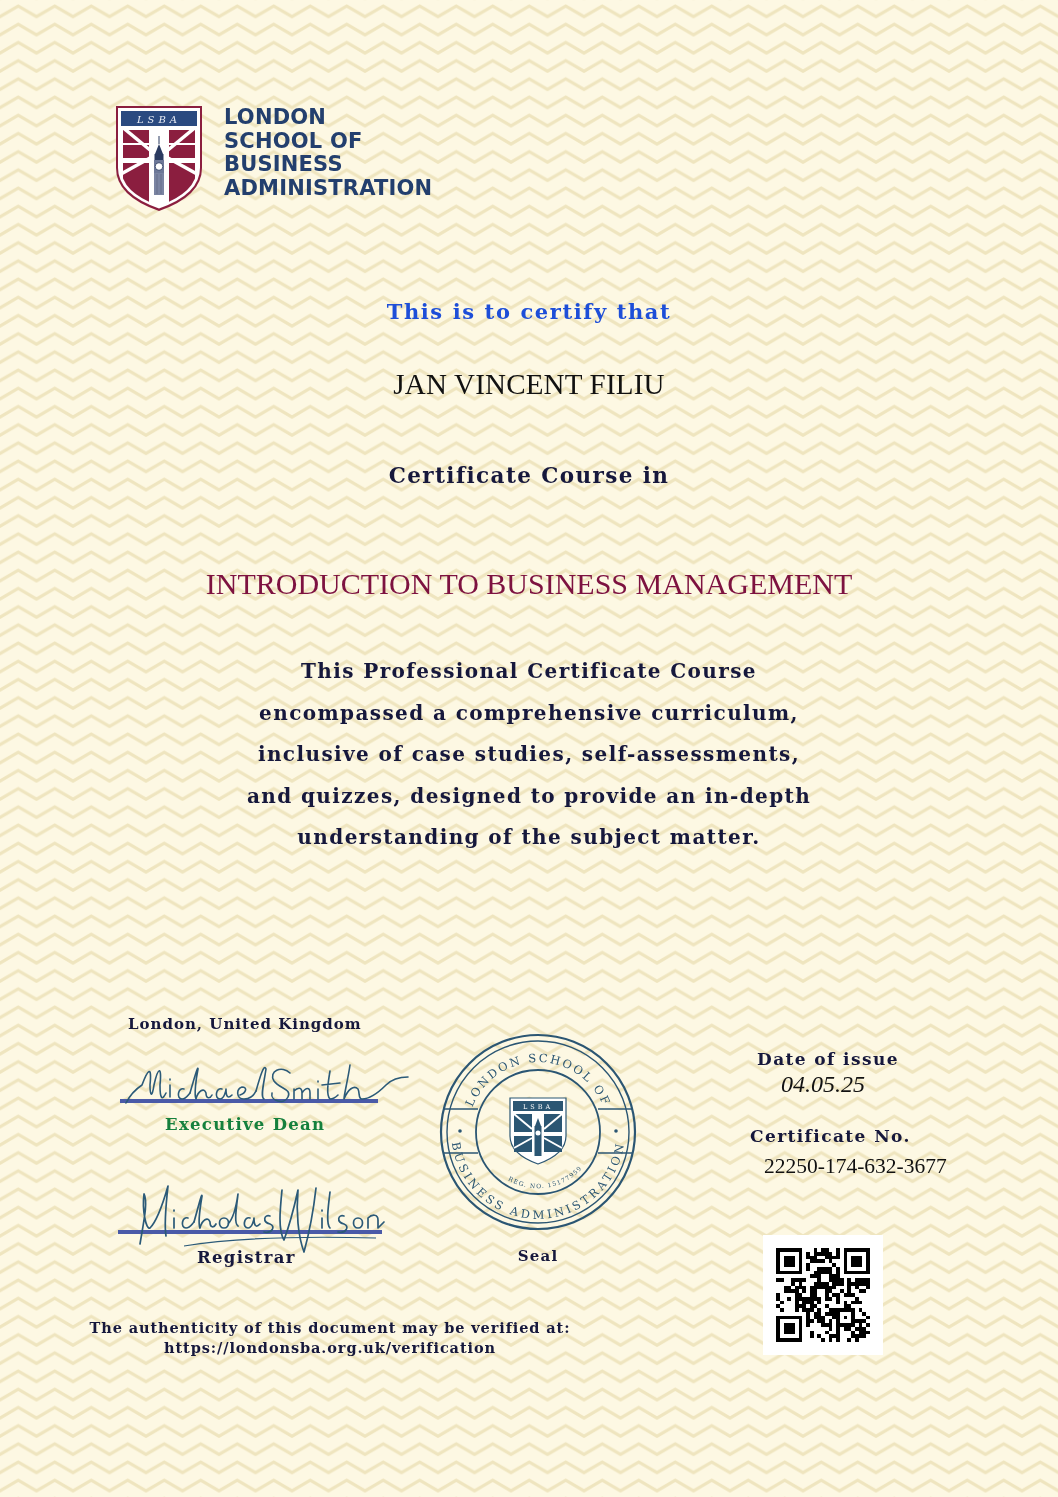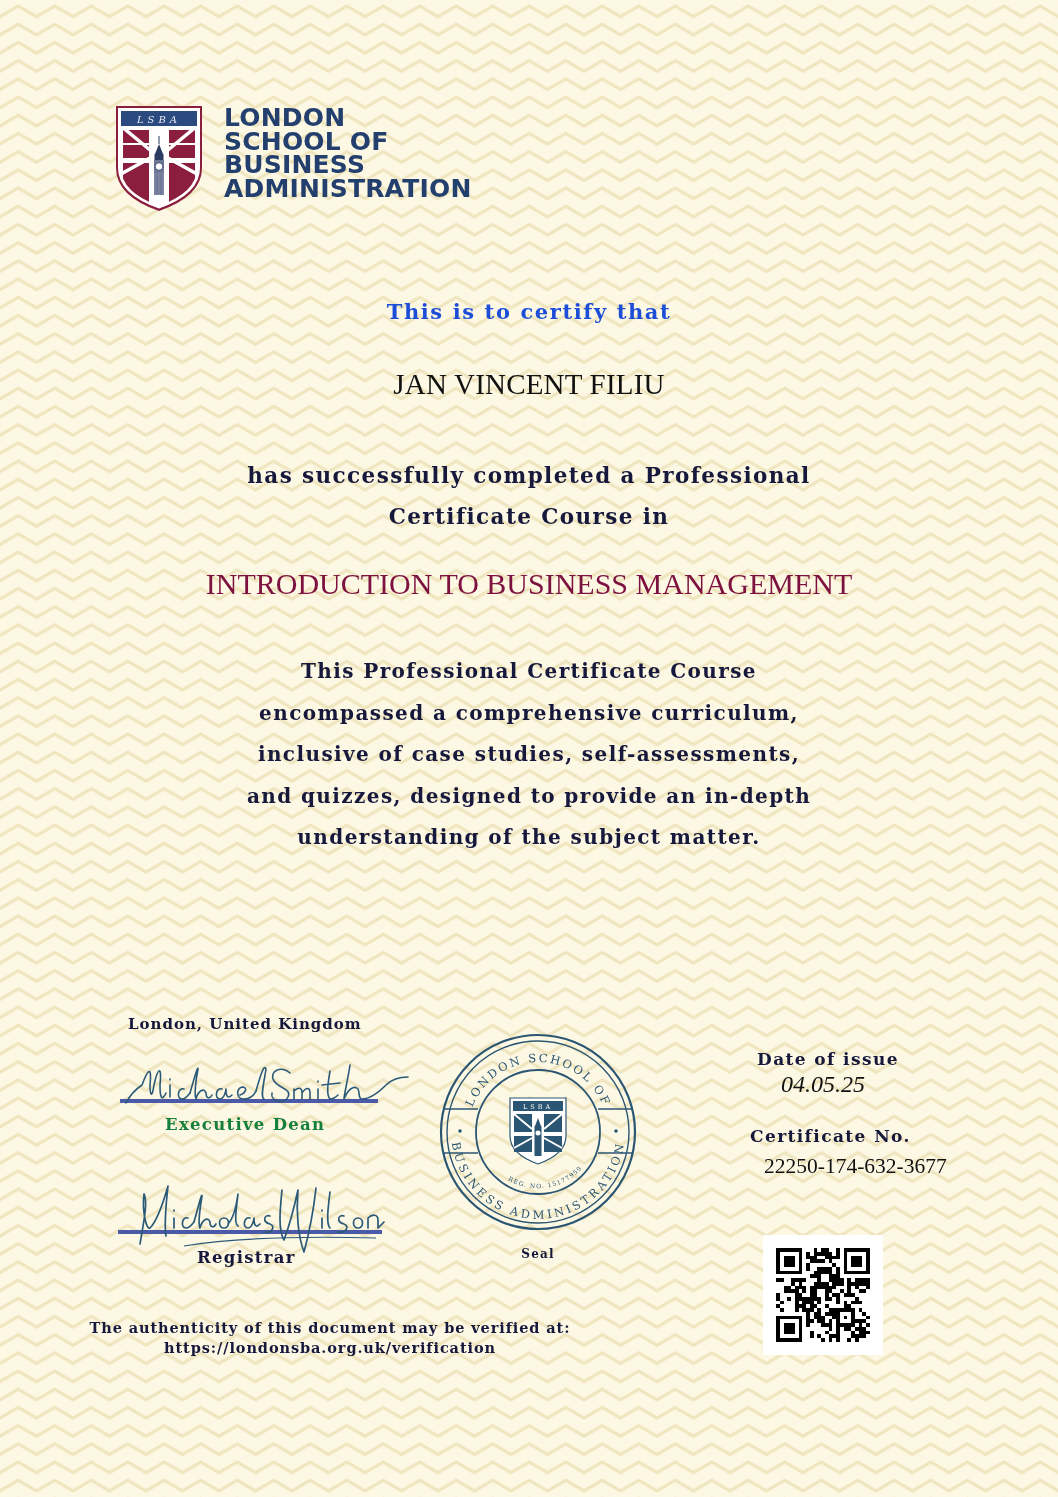--- a/index.html
+++ b/index.html
@@ -10,39 +10,39 @@
     color: #14163a;
   }
   .bg { position: absolute; left: 0; top: 0; width: 1058px; height: 1497px; z-index: 0; }
   .abs { position: absolute; z-index: 1; }
   .center-text { left: 0; width: 1058px; text-align: center; }
 
   .logo { left: 114px; top: 104px; width: 90px; height: 108px; }
   .logo-text {
     left: 224px; top: 106px;
     font-family: "DejaVu Sans", sans-serif; font-weight: bold;
-    font-size: 25px; line-height: 23.5px; color: #233f6e;
+    font-size: 21px; line-height: 23.5px; color: #233f6e;
     letter-spacing: 0.2px;
   }
   .logo-text div { white-space: nowrap; }
 
   .certify { top: 299px; font-weight: bold; font-size: 21px; letter-spacing: 1.6px; color: #1d4ed8; }
   .recipient { top: 368px; font-family: "Liberation Serif", serif; font-size: 29px; color: #111; letter-spacing: 0.2px; }
   .completed { top: 455px; font-weight: bold; font-size: 21.5px; line-height: 41px; letter-spacing: 1.4px; color: #16183c; }
   .course { top: 567px; font-family: "Liberation Serif", serif; font-size: 30px; color: #7d1240; letter-spacing: 0px; }
   .desc { top: 651px; font-weight: bold; font-size: 20px; line-height: 41.5px; letter-spacing: 1.4px; color: #16183c; }
 
   .location { left: 128px; top: 1015px; font-weight: bold; font-size: 15px; letter-spacing: 1px; color: #16183c; white-space: nowrap; }
   .sig1 { left: 118px; top: 1055px; width: 300px; height: 62px; }
   .role1 { left: 165px; top: 1115px; font-weight: bold; font-size: 16.5px; letter-spacing: 1.3px; color: #15803d; white-space: nowrap; }
   .sig2 { left: 114px; top: 1180px; width: 275px; height: 80px; }
   .role2 { left: 197px; top: 1248px; font-weight: bold; font-size: 16.5px; letter-spacing: 1.3px; color: #16183c; white-space: nowrap; }
 
   .seal { left: 438px; top: 1032px; width: 200px; height: 200px; }
-  .seal-label { left: 488px; top: 1247px; width: 100px; text-align: center; font-weight: bold; font-size: 12px; letter-spacing: 1.2px; color: #16183c; }
+  .seal-label { left: 488px; top: 1247px; width: 100px; text-align: center; font-weight: bold; font-size: 15px; letter-spacing: 1.2px; color: #16183c; }
 
   .verify { left: 70px; top: 1318px; width: 520px; text-align: center; font-weight: bold; font-size: 14.5px; line-height: 20px; letter-spacing: 0.9px; color: #16183c; }
 
   .date-label { left: 757px; top: 1049px; font-weight: bold; font-size: 17px; letter-spacing: 1.4px; color: #16183c; white-space: nowrap; }
   .date-val { left: 781px; top: 1071px; font-family: "Liberation Serif", serif; font-size: 24px; color: #111; white-space: nowrap; font-style: italic; }
   .certno-label { left: 750px; top: 1126px; font-weight: bold; font-size: 17px; letter-spacing: 1.4px; color: #16183c; white-space: nowrap; }
   .certno-val { left: 752px; top: 1154px; font-family: "Liberation Serif", serif; font-size: 21.5px; color: #111; white-space: nowrap; margin-left: 12px; }
 
   .qr-box { left: 763px; top: 1235px; width: 120px; height: 120px; background: #ffffff; }
   .qr-box svg { position: absolute; left: 13px; top: 13px; }
@@ -99,21 +99,20 @@
 <div class="abs logo-text">
   <div>LONDON</div>
   <div>SCHOOL OF</div>
   <div>BUSINESS</div>
   <div>ADMINISTRATION</div>
 </div>
 
 <div class="abs center-text certify">This is to certify that</div>
 <div class="abs center-text recipient">JAN VINCENT FILIU</div>
 <div class="abs center-text completed">
-  <div>has successfully completed a Professional</div>
   <div>Certificate Course in</div>
 </div>
 <div class="abs center-text course">INTRODUCTION TO BUSINESS MANAGEMENT</div>
 <div class="abs center-text desc">
   <div>This Professional Certificate Course</div>
   <div>encompassed a comprehensive curriculum,</div>
   <div>inclusive of case studies, self-assessments,</div>
   <div>and quizzes, designed to provide an in-depth</div>
   <div>understanding of the subject matter.</div>
 </div>

